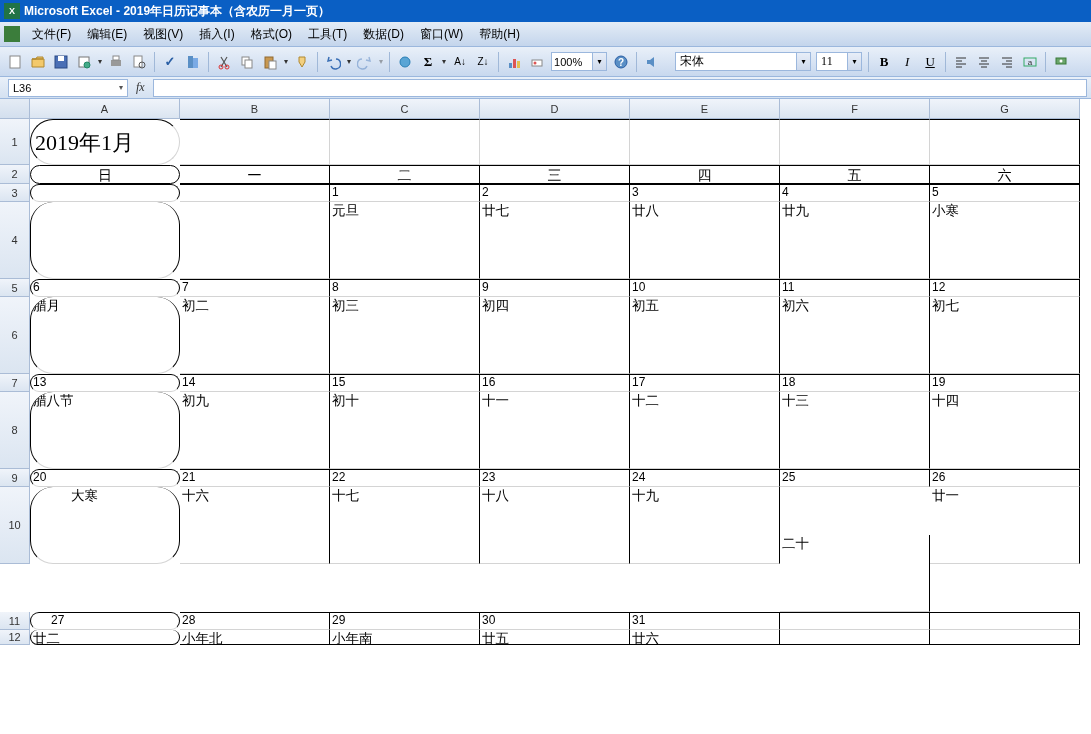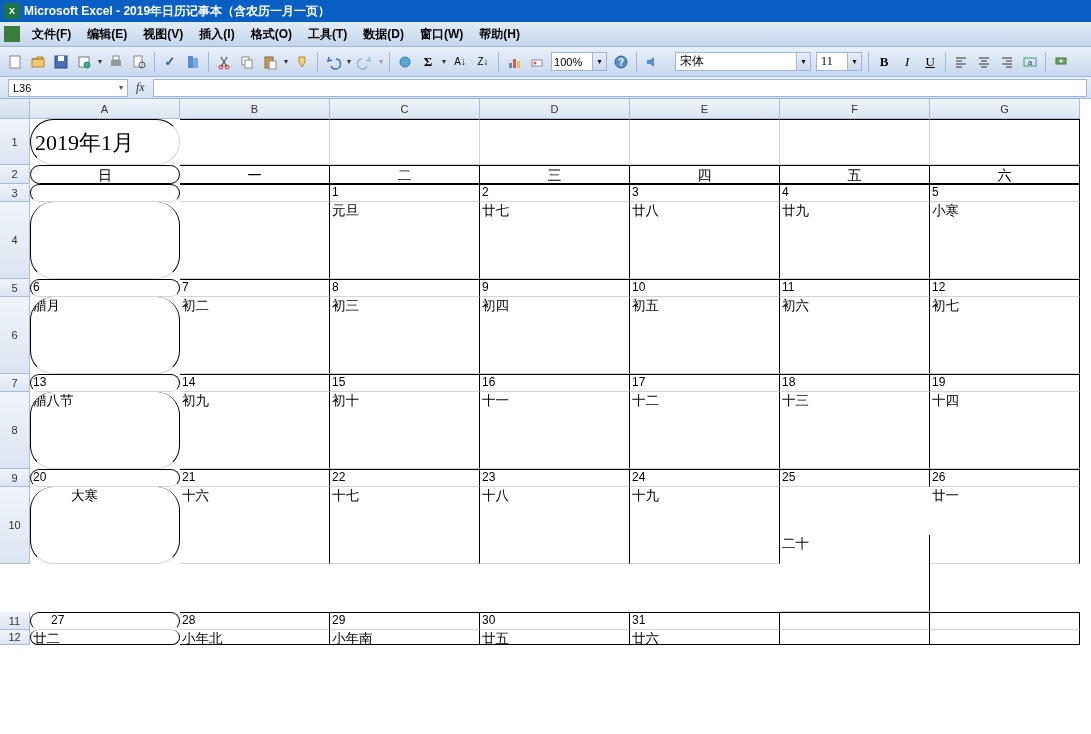--- a/index.html
+++ b/index.html
@@ -1,21 +1,21 @@
 <!DOCTYPE html>
 <html><head>
 <meta charset="utf-8">
 <style>
 * { margin: 0; padding: 0; box-sizing: border-box; }
 body { font-family: "SimSun", "宋体", Arial, sans-serif; font-size: 12px; background: #fff; overflow: hidden; }
 
 .titlebar { background: linear-gradient(to bottom, #0a5fc4, #0a5fc4); color: #fff; height: 22px; display: flex; align-items: center; padding: 0 4px; font-weight: bold; font-size: 12px; }
 .titlebar .icon { width: 16px; height: 16px; background: #217346; margin-right: 4px; display:inline-flex; align-items:center; justify-content:center; color:#fff; font-size:9px; font-weight:bold;}
 
-.menubar { background: linear-gradient(to bottom, #e3ecf6, #c4d5ec); height: 16px; display: flex; align-items: center; padding: 12px 4px; border-bottom: 1px solid #9bb7dd; font-size:12px;font-weight:bold;}
+.menubar { background: linear-gradient(to bottom, #e3ecf6, #c4d5ec); height: 16px; display: flex; align-items: center; padding: 12px 4px; border-bottom: 1px solid #9bb7dd; font-size:12px;}
 .menubar .mi { padding: 2px 8px; cursor: pointer; }
 .menubar .xl-icon { width:16px; height:16px; background:#3b7d3b; margin-right:4px; display:inline-block;}
 
 .toolbar { background: linear-gradient(to bottom, #e9f0f9, #c8d8ee); height: 30px; display: flex; align-items: center; padding: 0 4px; border-bottom: 1px solid #9bb7dd; gap:1px;}
 .tb { width: 22px; height: 22px; display: inline-flex; align-items: center; justify-content: center; cursor: pointer; border:1px solid transparent; border-radius:2px; font-size:13px;}
 .sep { width: 1px; height: 20px; background: #a0b8d8; margin: 0 3px; }
 .dd { font-size:8px; color:#333; padding:0 2px; cursor:pointer;}
 
 .zoom-combo { display:inline-flex; align-items:center; border:1px solid #9bb7dd; background:#fff; height:19px; margin:0 2px;}
 .zoom-combo input { border:none; width:40px; font-size:11px; padding:0 2px; outline:none;}

